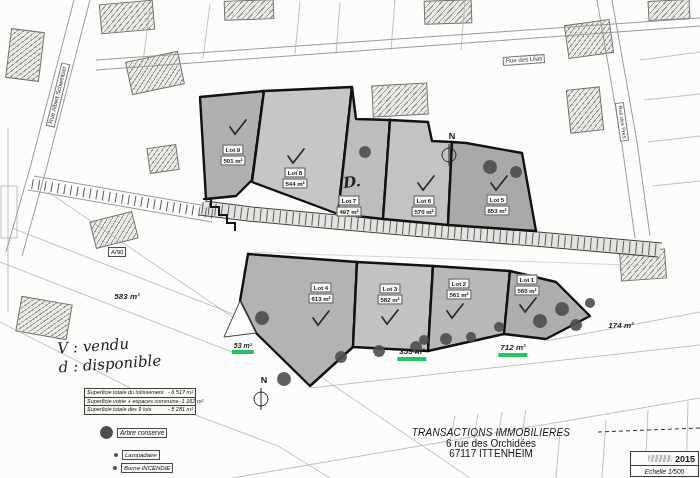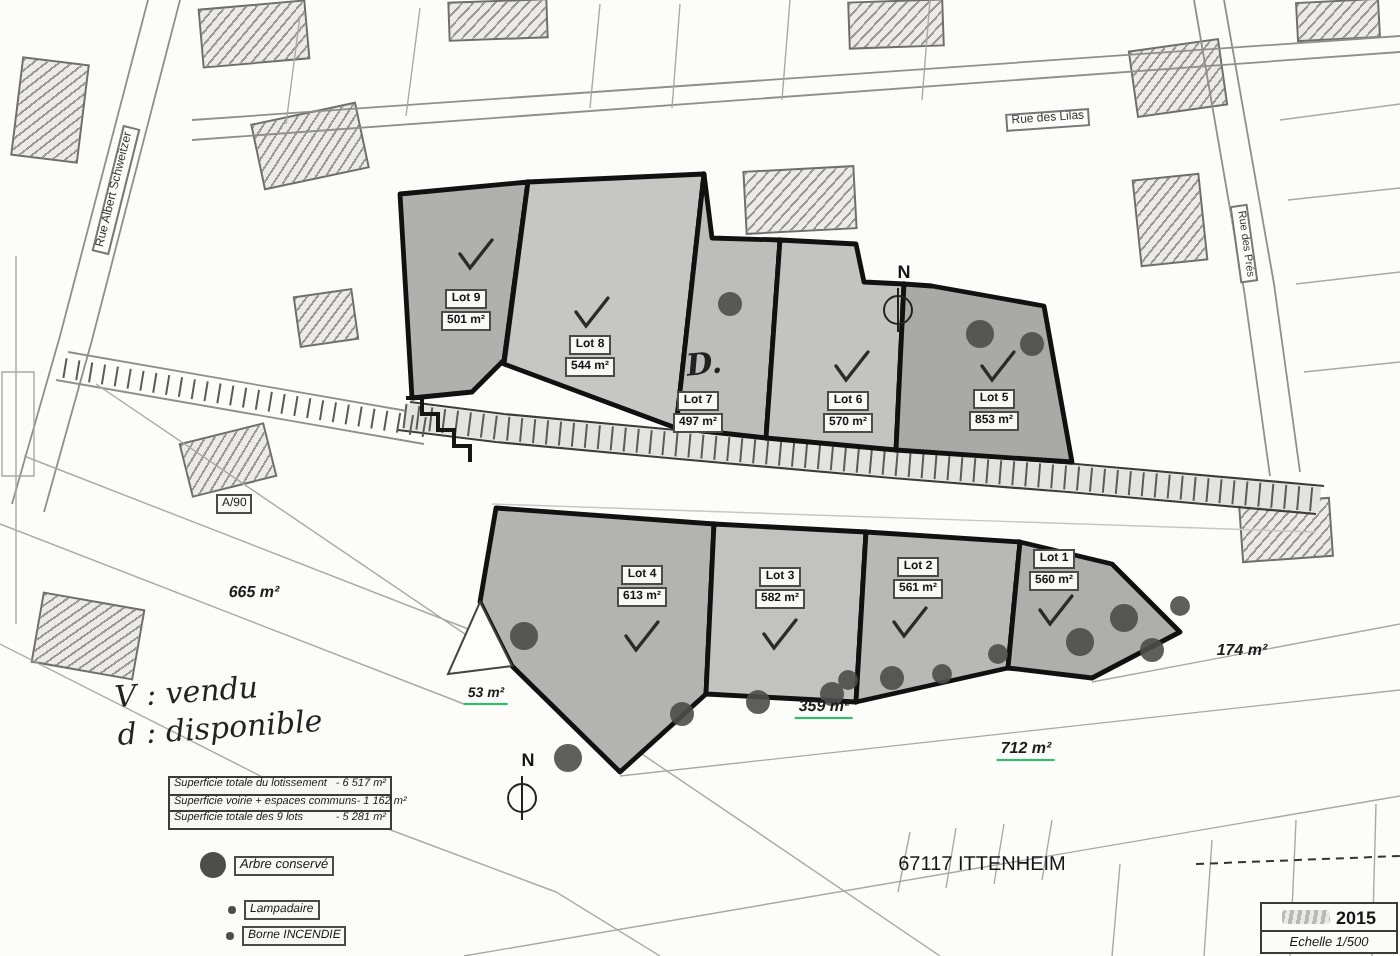--- a/index.html
+++ b/index.html
@@ -13,39 +13,39 @@
   
   .box{border:1px solid #4a4a48;background:#f8f8f6;padding:0 2px;line-height:8px;font-size:6px;
        white-space:nowrap;display:inline-block;}
   .lot-label{position:absolute;transform:translate(-50%,-50%);text-align:center;display:flex;
              flex-direction:column;gap:1px;align-items:center;}
   .lot-label .box{font-weight:600;}
   .street{position:absolute;font-size:6px;white-space:nowrap;border:1px solid #777;
           background:#fdfdfb;padding:0 2px;line-height:7px;color:#333;}
   .area-lbl{position:absolute;font-size:8px;font-style:italic;font-weight:bold;white-space:nowrap;
             transform:translate(-50%,-50%);color:#1c1c1c;}
-  .area-underline{border-bottom:1px solid #22c55e;padding:0 2px 1px;}
+  .area-underline{border-bottom:4px solid #22c55e;padding:0 2px 1px;}
   .hand{font-family:"DejaVu Serif",serif;font-style:italic;color:#222;}
   .title{position:absolute;right:2px;top:0;width:148px;text-align:center;font-size:13px;
          font-weight:bold;font-style:italic;letter-spacing:.4px;border-bottom:2px solid #0f0f0f;
          padding-bottom:1px;}
   .summary{position:absolute;left:84px;top:389px;width:112px;font-size:5.5px;}
   .summary .row{display:flex;justify-content:space-between;border:1px solid #3c3c3a;
                 background:#f7f7f4;padding:0 2px;line-height:7.5px;white-space:nowrap;
                 margin-top:-1px;font-style:italic;}
   .legend-item{position:absolute;display:flex;align-items:center;gap:4px;}
   .dot{border-radius:50%;background:#4d4d4b;display:inline-block;}
   .firm{position:absolute;left:350px;top:428px;width:282px;text-align:center;line-height:1.05;}
   .firm .n{font-size:12.5px;font-weight:bold;letter-spacing:.4px;}
   .firm .s{font-size:10px;font-style:italic;letter-spacing:.2px;}
   .firm .a{font-size:10px;}
   .scalebox{position:absolute;left:630px;top:451px;width:69px;height:26px;border:1px solid #3a3a38;
             background:#fbfbf9;box-sizing:border-box;}
   .scalebox .r1{height:13px;border-bottom:1px solid #3a3a38;display:flex;align-items:center;
-                justify-content:center;padding:0 3px;font-size:9px;font-weight:bold;gap:3px;}
+                justify-content:flex-end;padding:0 3px;font-size:9px;font-weight:bold;gap:3px;}
   .scalebox .smudge{width:24px;height:7px;background:repeating-linear-gradient(100deg,#b9b9b5 0 2px,#e9e9e5 2px 4px);
                     border-radius:2px;}
   .scalebox .r2{font-size:6.5px;font-style:italic;text-align:center;line-height:11px;}
   .compass-n{position:absolute;font-size:9px;font-weight:bold;transform:translate(-50%,-50%);}
 </style>
 </head>
 <body>
 
 <div id="canvas">
 
@@ -182,24 +182,24 @@
     <span class="box">Lot 2</span>
     <span class="box">561 m²</span>
   </div>
   <div class="lot-label" style="left:527px;top:285px;">
     <span class="box">Lot 1</span>
     <span class="box">560 m²</span>
   </div>
 
   <div class="abs hand" style="left:352px;top:182px;transform:translate(-50%,-50%) rotate(-6deg);font-size:15px;font-weight:bold;">D.</div>
 
-  <div class="area-lbl" style="left:127px;top:296px;">665 m²</div>
+  <div class="area-lbl" style="left:127px;top:296px;">583 m²</div>
   <div class="area-lbl area-underline" style="left:243px;top:348px;font-size:7px;">53 m²</div>
   <div class="area-lbl area-underline" style="left:412px;top:354px;">359 m²</div>
-  <div class="area-lbl area-underline" style="left:513px;top:375px;">712 m²</div>
+  <div class="area-lbl area-underline" style="left:513px;top:350px;">712 m²</div>
   <div class="area-lbl" style="left:621px;top:325px;">174 m²</div>
   <div class="abs box" style="left:108px;top:247px;">A/90</div>
 
   <div class="abs hand" style="left:58px;top:336px;font-size:15px;line-height:19px;transform:rotate(-4deg);">
     <div>V : vendu</div>
     <div>d : disponible</div>
   </div>
 
   <div class="compass-n" style="left:452px;top:136px;">N</div>
   <div class="compass-n" style="left:264px;top:380px;">N</div>
@@ -226,20 +226,22 @@
   <div class="legend-item" style="left:114px;top:450px;">
     <span class="dot" style="width:4px;height:4px;"></span>
     <span class="box" style="font-style:italic;">Lampadaire</span>
   </div>
   <div class="legend-item" style="left:113px;top:463px;">
     <span class="dot" style="width:4px;height:4px;"></span>
     <span class="box" style="font-style:italic;">Borne INCENDIE</span>
   </div>
 
   <div class="firm">
+    <div class="s">TRANSACTIONS IMMOBILIERES</div>
+    <div class="a">6 rue des Orchidées</div>
     <div class="a">67117 ITTENHEIM</div>
   </div>
 
   <div class="scalebox">
     <div class="r1">
       <span class="smudge"></span>
       <span>2015</span>
     </div>
     <div class="r2">Echelle 1/500</div>
   </div>

